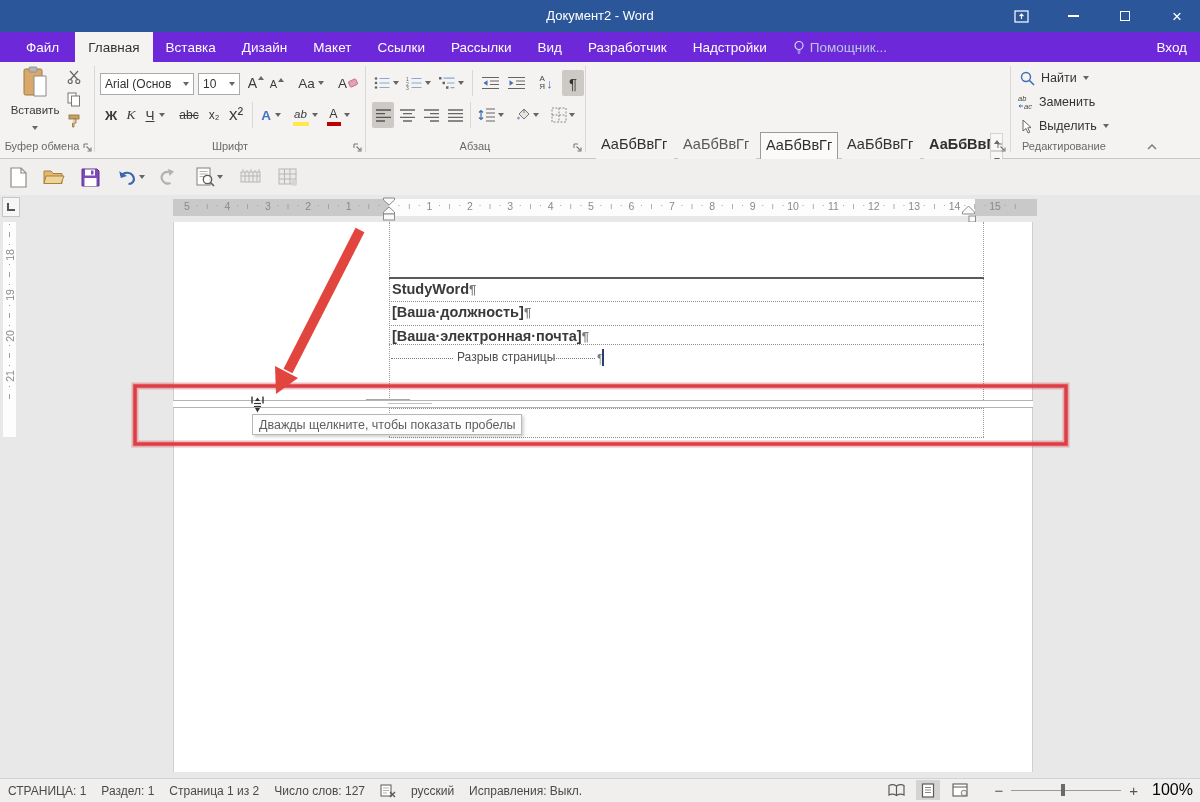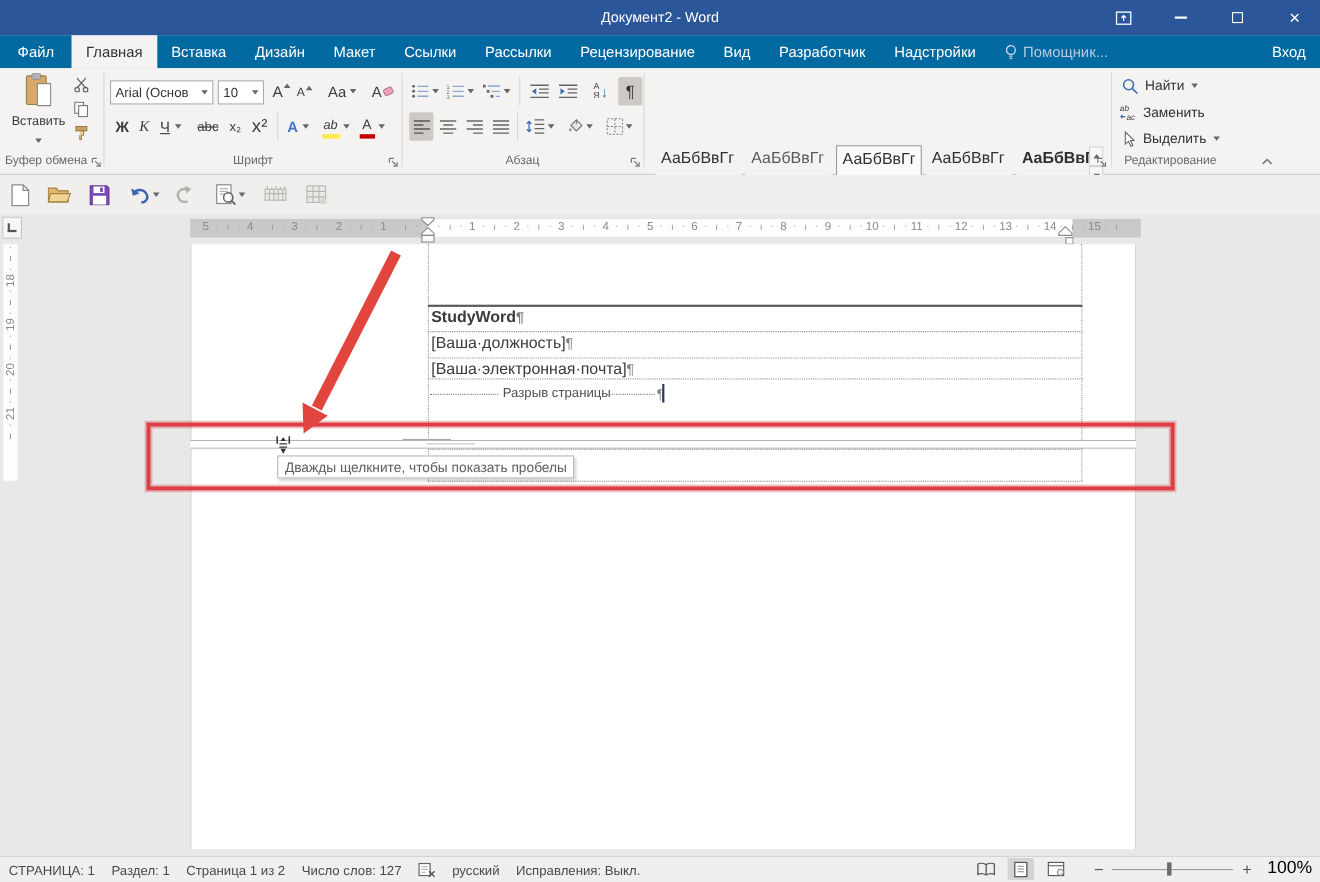--- a/index.html
+++ b/index.html
@@ -13,21 +13,21 @@
 
   
   .titlebar { left:0; top:0; width:1200px; height:32px; background:#2b579a; color:#fff; }
   .title-text { left:0; right:0; top:8px; text-align:center; font-size:13px; color:#fff; }
   .winbtn { top:0; width:46px; height:32px; display:flex; align-items:center; justify-content:center; color:#fff; }
   .minbar { width:11px; height:1.5px; background:#fff; }
   .maxbox { width:10px; height:10px; border:1.5px solid #fff; }
   .closex { font-size:17px; line-height:1; }
 
   
-  .tabbar { left:0; top:32px; width:1200px; height:30px; background:#0369a1; display:flex; align-items:stretch; }
+  .tabbar { left:0; top:32px; width:1200px; height:30px; background:#6d28d9; display:flex; align-items:stretch;padding-left:10px; }
   .tab { color:#fff; font-size:13.5px; padding:0 13px; display:flex; align-items:center; white-space:nowrap; }
   .tab.active { background:#f4f3f1; color:#333; }
   .tab.muted { color:#b9c7e0; }
   .tabs-right { position:absolute; right:0; top:0; height:30px; display:flex; }
   .share-btn { background:#3d6bb7; display:flex; align-items:center; gap:6px; padding:0 14px; color:#fff; font-size:13.5px; }
 
   
   .ribbon { left:0; top:62px; width:1200px; height:97px; background:#f4f3f1; border-bottom:1px solid #c9c7c5; }
   .gsep { top:4px; height:86px; width:1px; background:#dad8d6; }
   .glabel { font-size:11px; color:#6a6a6a; top:78px; text-align:center; }
@@ -66,21 +66,21 @@
   .vtick { position:absolute; color:#8a8a8a; left:0; width:13px; text-align:center; }
   .vtick.num { font-size:10.5px; transform:rotate(-90deg); }
   .vtick.half { font-size:9px; }
 
   
   .page { background:#fff; border-left:1px solid #cfcfcf; border-right:1px solid #cfcfcf; }
   .dotv { border-left:1px dotted #9a9a9a; width:1px; }
   .doth { border-top:1px dotted #8f8f8f; height:1px; }
   .solidh { background:#5a5a5a; height:1.5px; }
   .pageline { background:#b5b5b5; height:1px; }
-  .doc-text { font-size:14.5px; color:#3a3a3a; white-space:nowrap; }
+  .doc-text { font-size:14.5px; color:#3a3a3a; white-space:nowrap;font-weight:bold; }
   .pilcrow { color:#7d7d7d; font-size:13px; }
   .pbreak-line { border-top:1px dotted #777; height:1px; top:8px; }
   .pbreak-label { font-size:12px; color:#4e4e4e; }
 
   
   .tooltip { left:252px; top:414px; height:21px; background:#fdfdfd; border:1px solid #b8b8b8;
              box-shadow:2px 2px 3px rgba(0,0,0,.18); font-size:12.5px; color:#5f5f5f;
              display:flex; align-items:center; padding:0 6px; white-space:nowrap; }
 
   
@@ -131,23 +131,20 @@
         <span>Дизайн</span>
       </div>
     <div class="tab">
         <span>Макет</span>
       </div>
     <div class="tab">
         <span>Ссылки</span>
       </div>
     <div class="tab">
         <span>Рассылки</span>
-      </div>
-    <div class="tab">
-        <span>Рецензирование</span>
       </div>
     <div class="tab">
         <span>Вид</span>
       </div>
     <div class="tab">
         <span>Разработчик</span>
       </div>
     <div class="tab">
         <span>Надстройки</span>
       </div>

